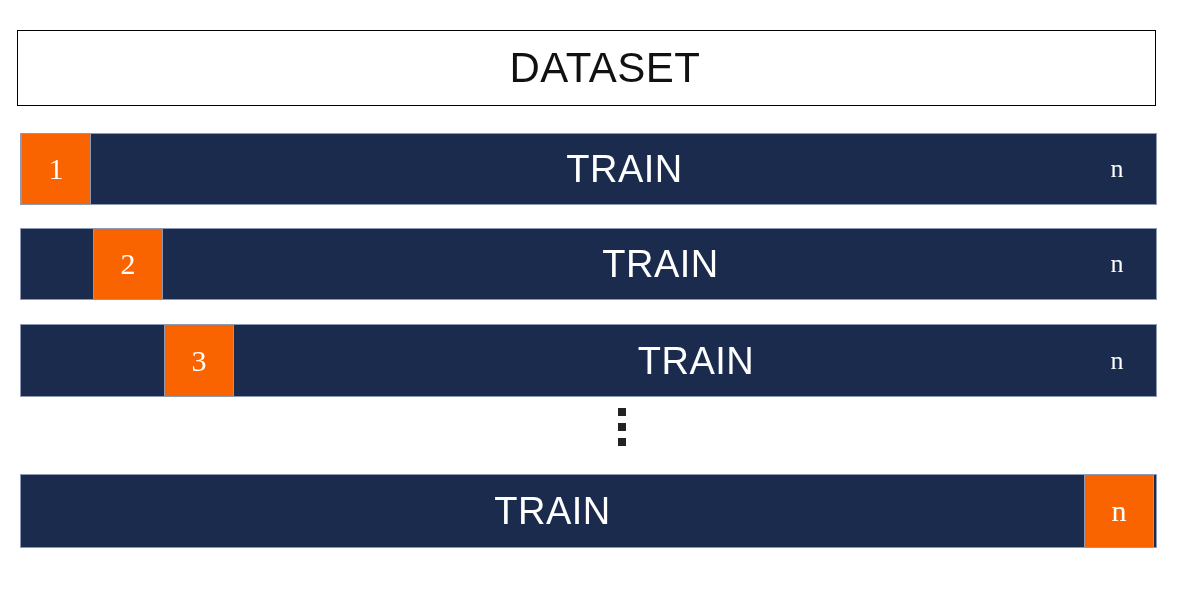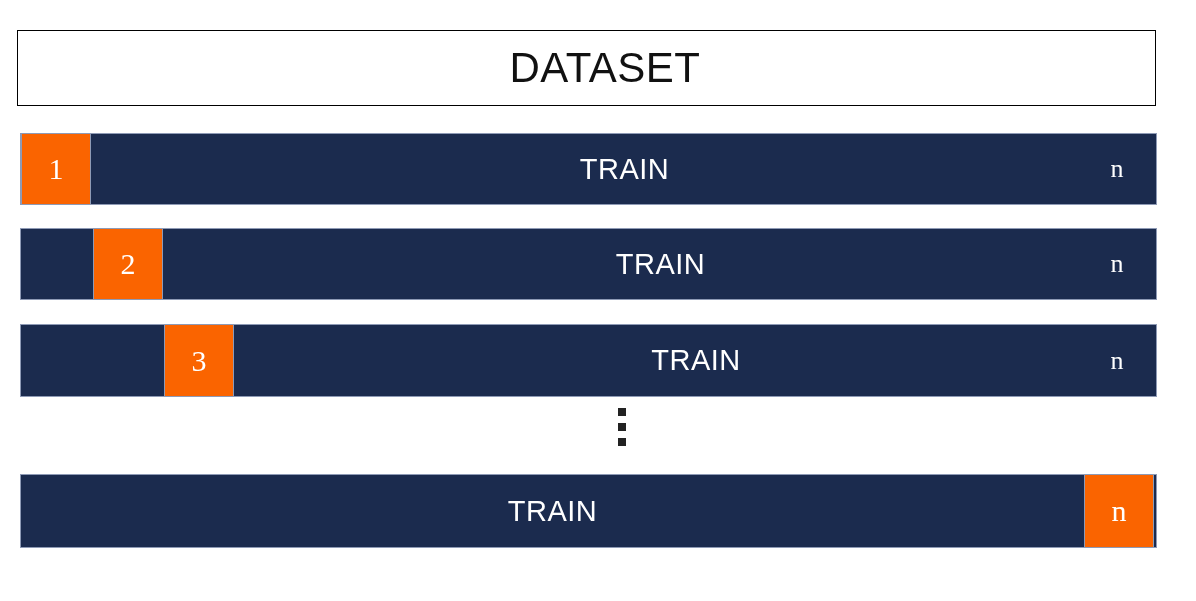--- a/index.html
+++ b/index.html
@@ -76,21 +76,21 @@
 
   .train-label {
     position: absolute;
     top: 0;
     height: 100%;
     display: flex;
     align-items: center;
     justify-content: center;
     font-family: "Liberation Sans", sans-serif;
     font-weight: 300;
-    font-size: 29px;
+    font-size: 38px;
     letter-spacing: 0.5px;
     color: #ffffff;
     line-height: 1;
     white-space: nowrap;
   }
 
   .end-label {
     position: absolute;
     top: 0;
     height: 100%;

